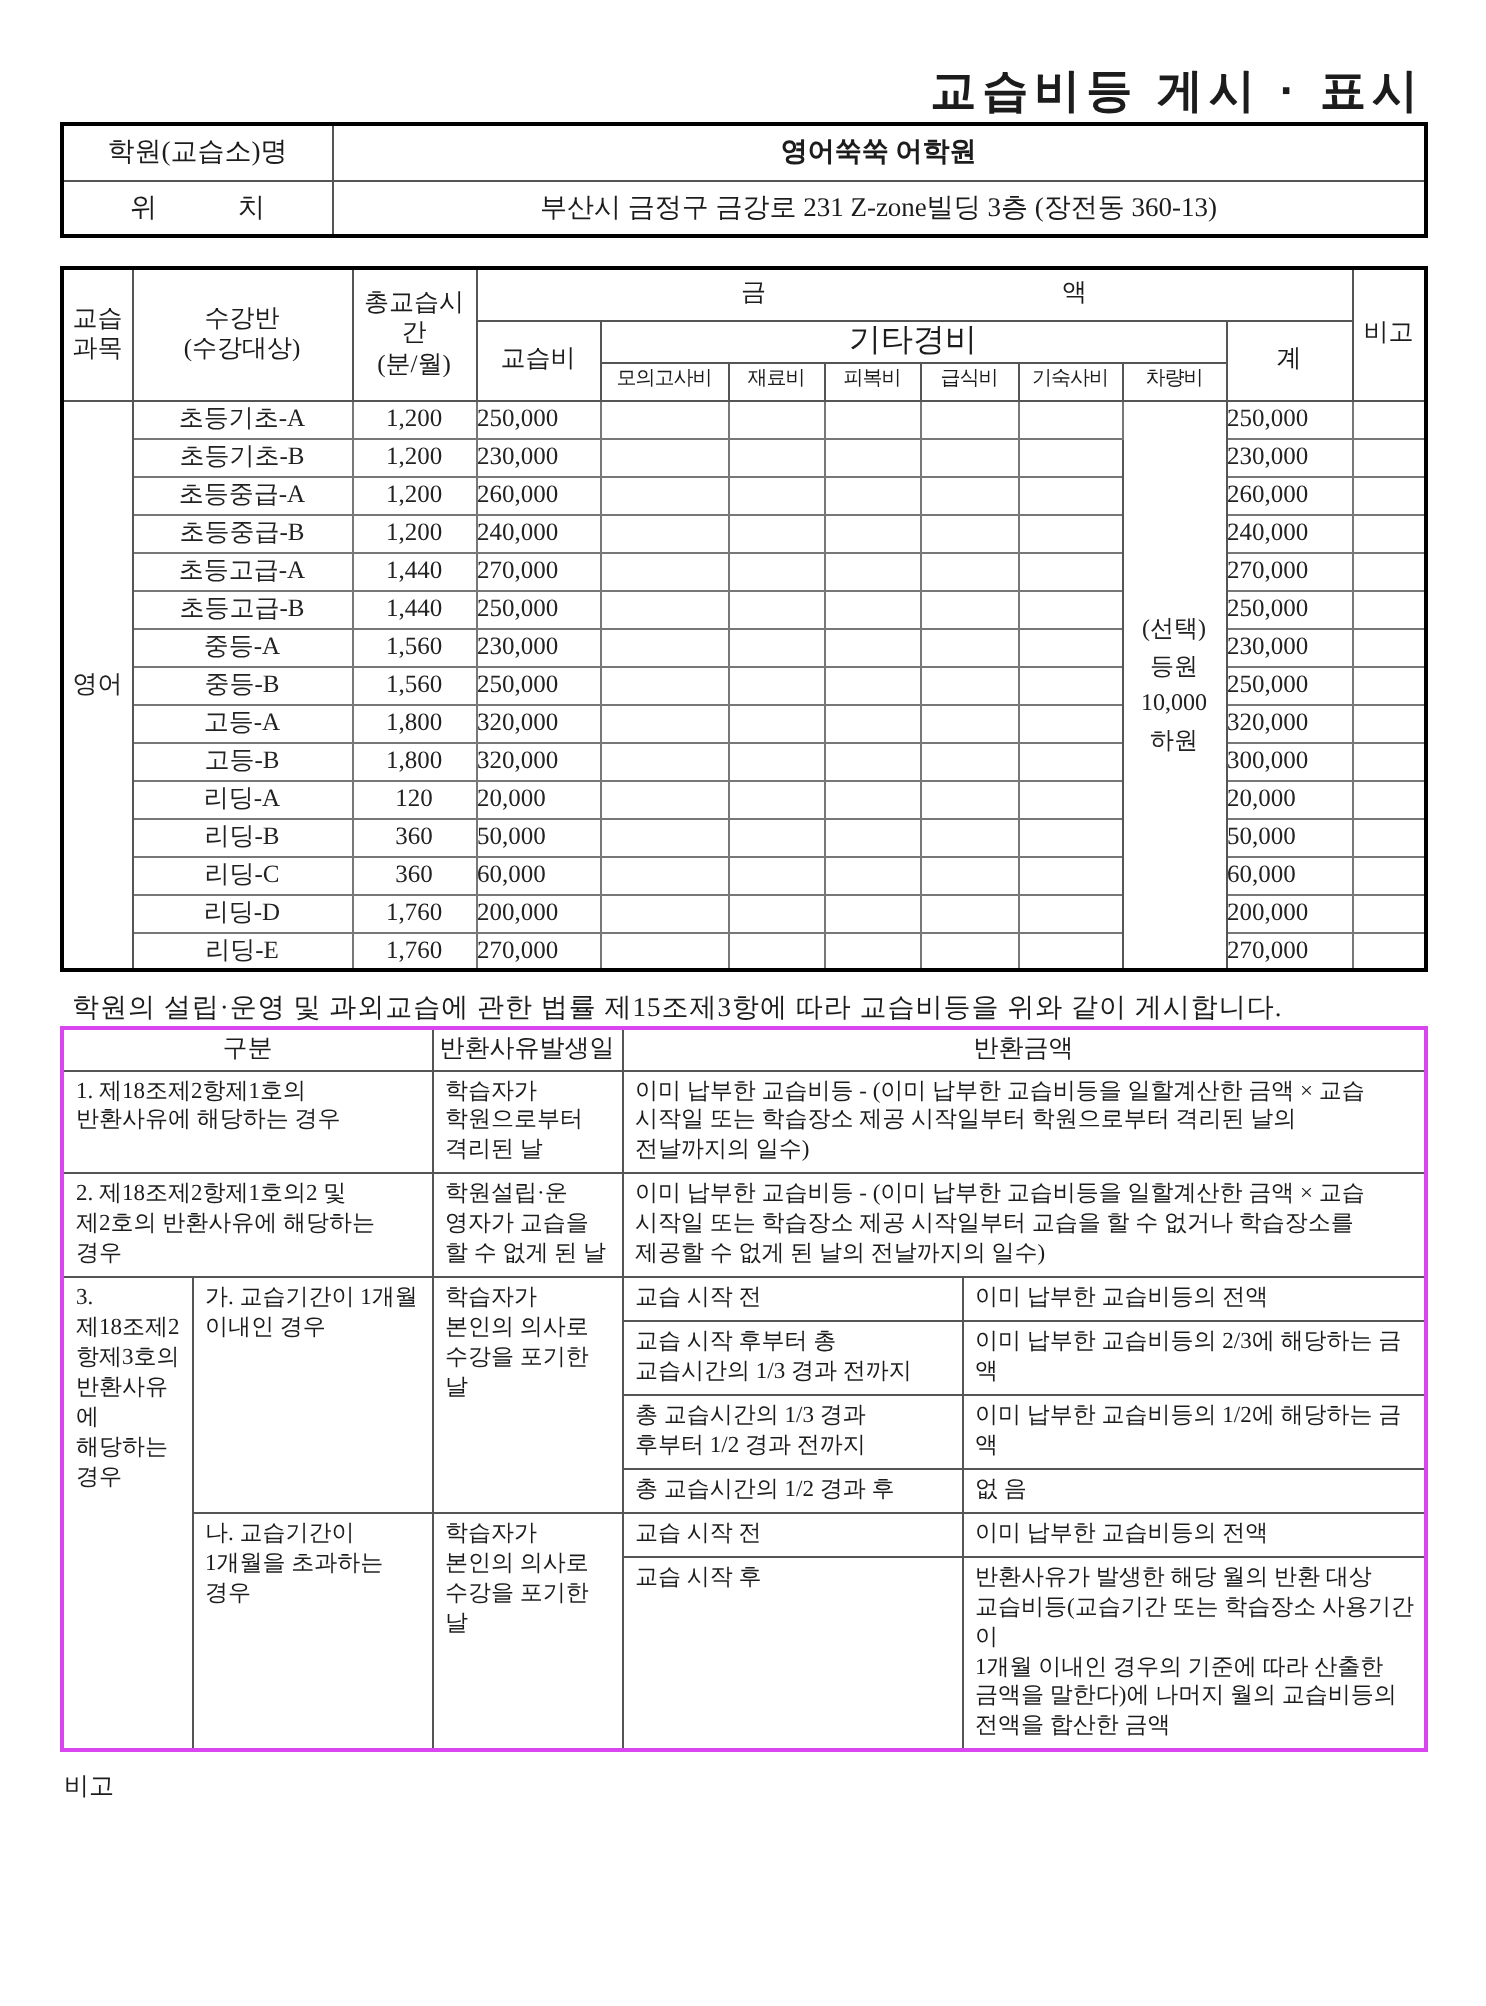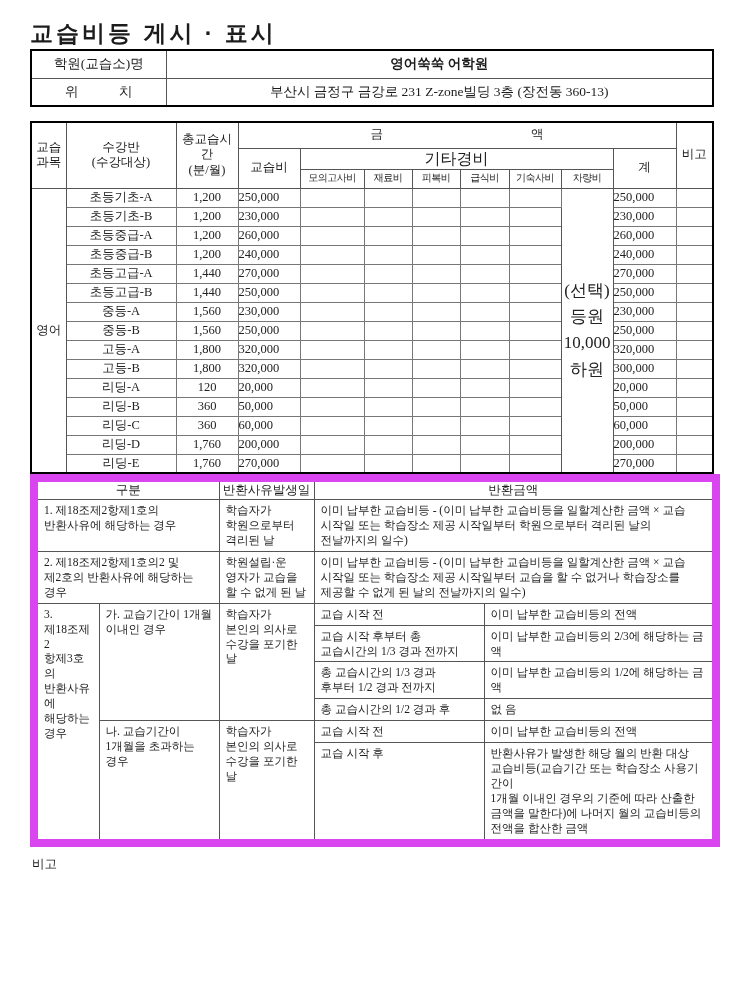--- a/index.html
+++ b/index.html
@@ -6,25 +6,25 @@
   html,body { background:#fff; }
   body { font-family: "Liberation Serif", "DejaVu Serif", serif; color:#1c1c1c; }
   .page {
     position: relative;
     width: 743px; height: 1003px;
     background: #fff;
     padding: 14px 31px 8px 30px;
     overflow: hidden;
   }
   .title {
-    text-align: left;
+    text-align: right;
     font-size: 23px;
     font-weight: bold;
     letter-spacing: 3px;
-    margin-top: 4px;
+    margin-top: 16px;
     font-family: "Liberation Sans", "DejaVu Sans", sans-serif;
   }
   .date {
     text-align: right;
     font-size: 13.5px;
     margin-top: 24px;
     margin-bottom: 4px;
     white-space: pre;
   }
   table { border-collapse: collapse; table-layout: fixed; width: 682px; }
@@ -37,28 +37,28 @@
 
   .fee-table { border: 2px solid #000; margin-top: 14px; }
   .fee-table th { font-size: 12.5px; text-align: center; vertical-align: middle; line-height: 1.25; }
   .fee-table .h1 th { height: 26px; }
   .fee-table .h2 th { height: 20px; }
   .fee-table .h3 th { height: 19px; font-size: 10px; letter-spacing: -0.5px; }
   .fee-table td { height: 19px; font-size: 12.5px; text-align: center; vertical-align: middle; color:#222; }
   .fee-table td.num { text-align: left; padding-right: 9px; }
   .amount-head { }
   .amount-head .wrap { display: flex; justify-content: space-around; padding: 0 58px; }
-  .fee-table .vehicle { font-size: 17px; line-height: 1.55; }
+  .fee-table .vehicle { font-size: 12px; line-height: 1.55; }
   .fee-table tbody td { border-color: #777; }
   .fee-table tbody td.subject, .fee-table tbody td.vehicle { border-color: #555; }
 
   .statement { font-size: 13.5px; margin-top: 9px; padding-left: 6px; letter-spacing: 0.5px; }
   .refund-heading { font-size: 13px; margin-top: 30px; margin-bottom: 7px; }
 
-  .refund-table { border: 8px solid #d946ef; font-size: 11.5px; }
+  .refund-table { border: 2px solid #d946ef; font-size: 11.5px; }
   .refund-table th { height: 21px; font-size: 12.5px; text-align: center; vertical-align: middle; }
   .refund-table td { padding: 3px 5px 3px 6px; vertical-align: top; line-height: 1.3; text-align: left; }
 
   .notes { margin-top: 9px; font-size: 12.5px; line-height: 1.32; }
   .notes .notes-title { margin-left: 2px; }
 </style>
 </head>
 <body>
 
 <div class="page">
@@ -311,20 +311,21 @@
           <td></td>
           <td></td>
           <td></td>
           <td></td>
           <td class="num">270,000</td>
           <td></td>
         </tr>
     </tbody>
   </table>
 
+  <p class="statement">학원의 설립·운영 및 과외교습에 관한 법률 제15조제3항에 따라 교습비등을 위와 같이 게시합니다.</p>
 
 
   <table class="refund-table">
     <colgroup>
         <col style="width:65px">
         <col style="width:120px">
         <col style="width:95px">
         <col style="width:170px">
         <col style="width:232px">
       </colgroup>

